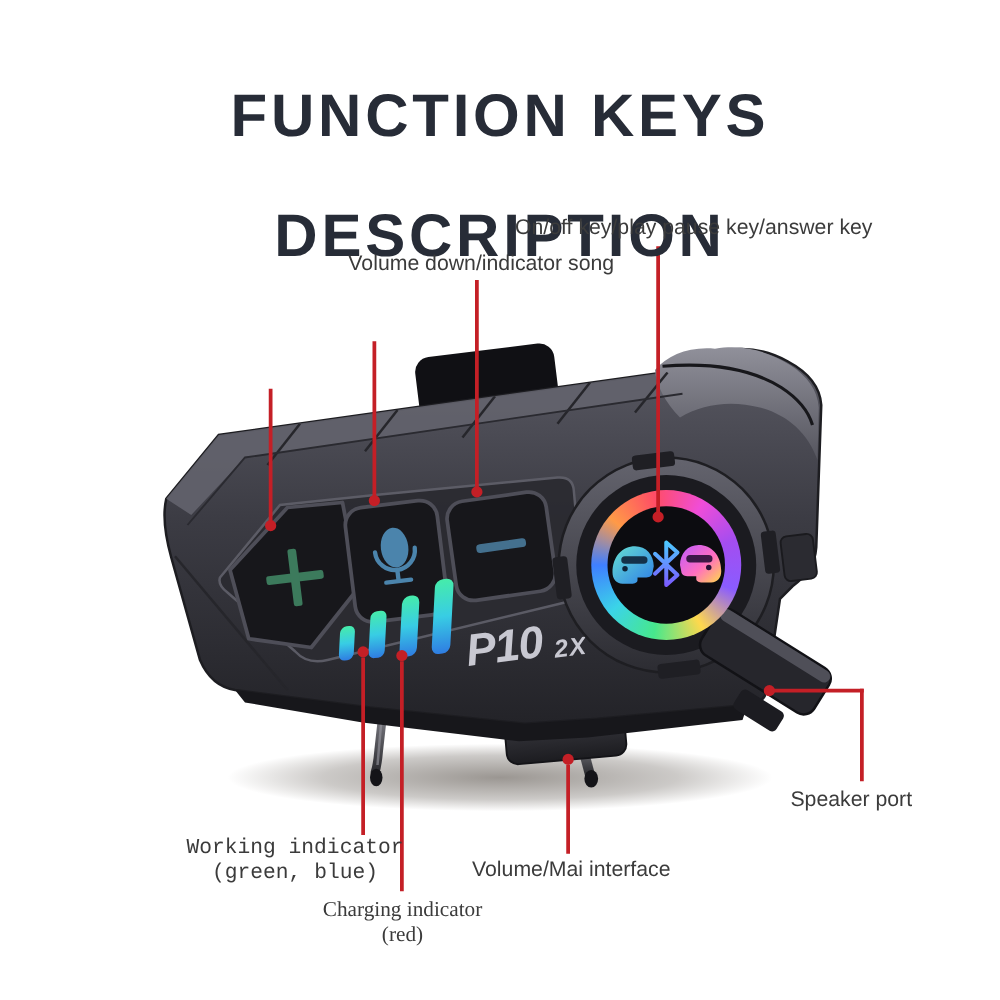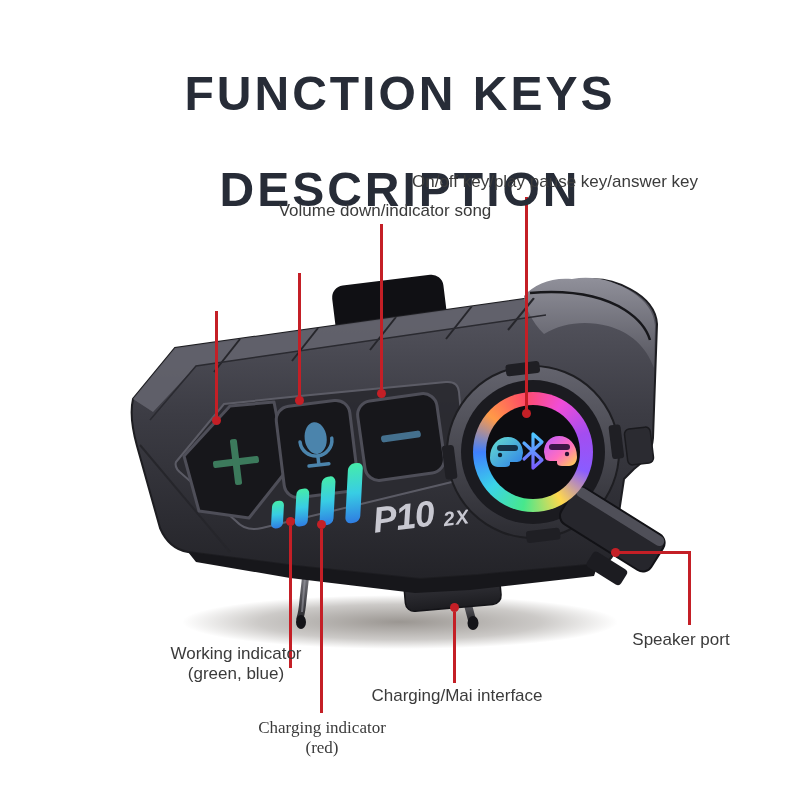--- a/index.html
+++ b/index.html
@@ -222,20 +222,20 @@
 
   <div class="ann-dot" style="left:611px;top:548px;"></div>
   <div class="ann-hline" style="left:618px;top:551px;width:73px;"></div>
   <div class="ann-line" style="left:688px;top:551px;height:74px;"></div>
 
   <h1 class="title"><span>FUNCTION KEYS</span><br>
       <span>DESCRIPTION</span></h1>
 
   <div class="lbl" style="left:374px;top:172px;width:322px;margin-left:20px;">On/off key/play pause key/answer key</div>
   <div class="lbl" style="left:245px;top:201px;width:280px;">Volume down/indicator song</div>
-  <div class="lbl" style="left:96px;top:644px;width:280px;">Working indicator
+  <div class="lbl" style="left:96px;top:669px;width:280px;font-family:Liberation Mono, monospace;">Working indicator
 (green, blue)</div>
   <div class="lbl" style="left:182px;top:718px;width:280px;font-family:Liberation Serif, serif;">Charging indicator
 (red)</div>
-  <div class="lbl" style="left:317px;top:686px;width:280px;">Charging/Mai interface</div>
+  <div class="lbl" style="left:317px;top:686px;width:280px;">Volume/Mai interface</div>
   <div class="lbl" style="left:561px;top:630px;width:240px;">Speaker port</div>
 
 </div>
 
 </body></html>

